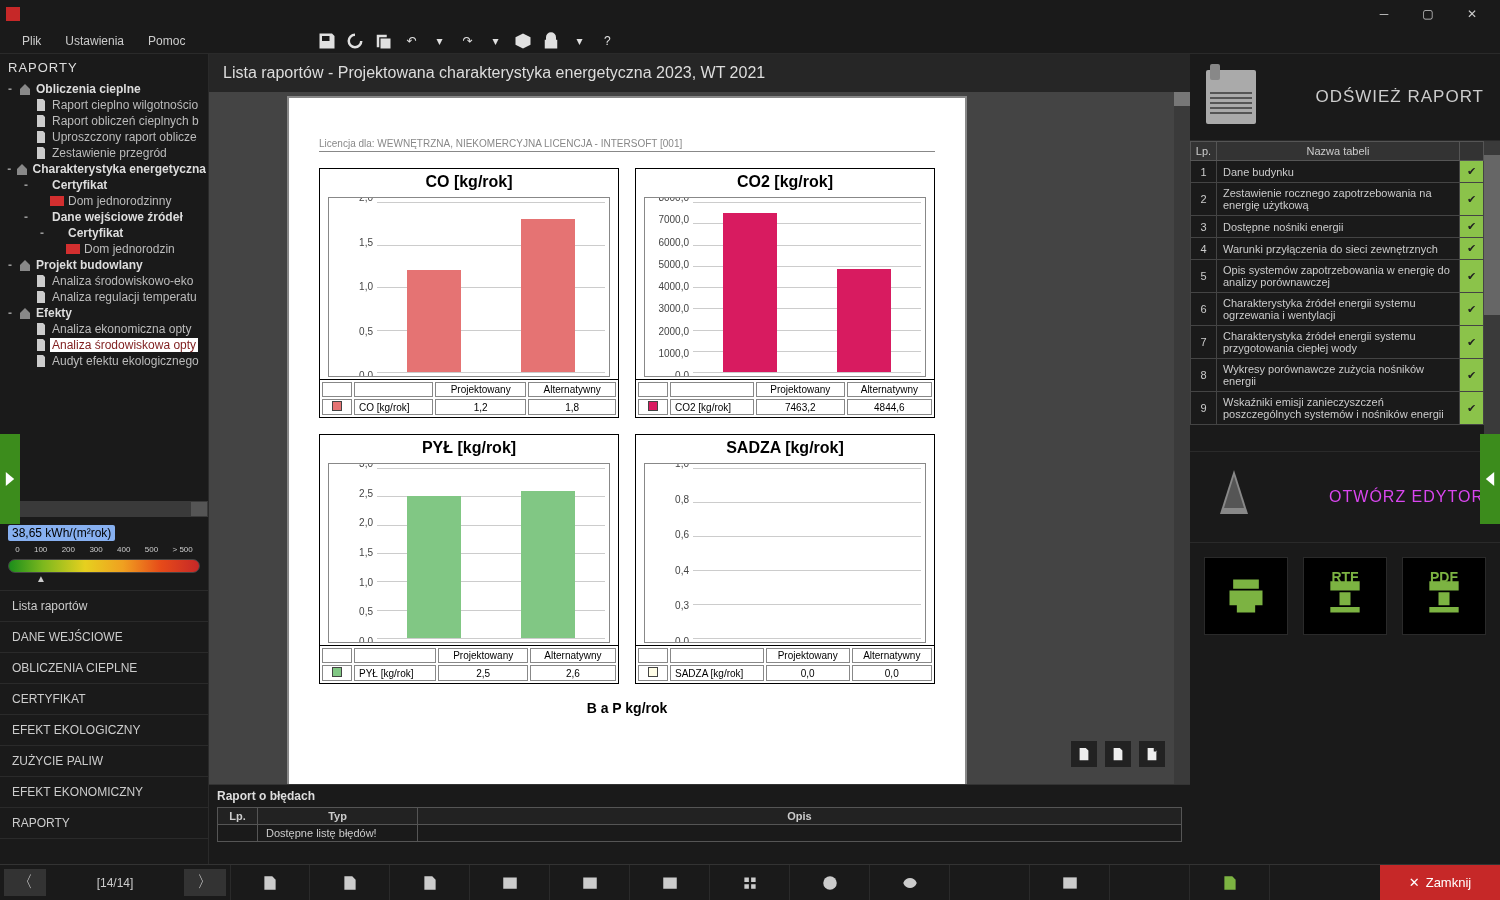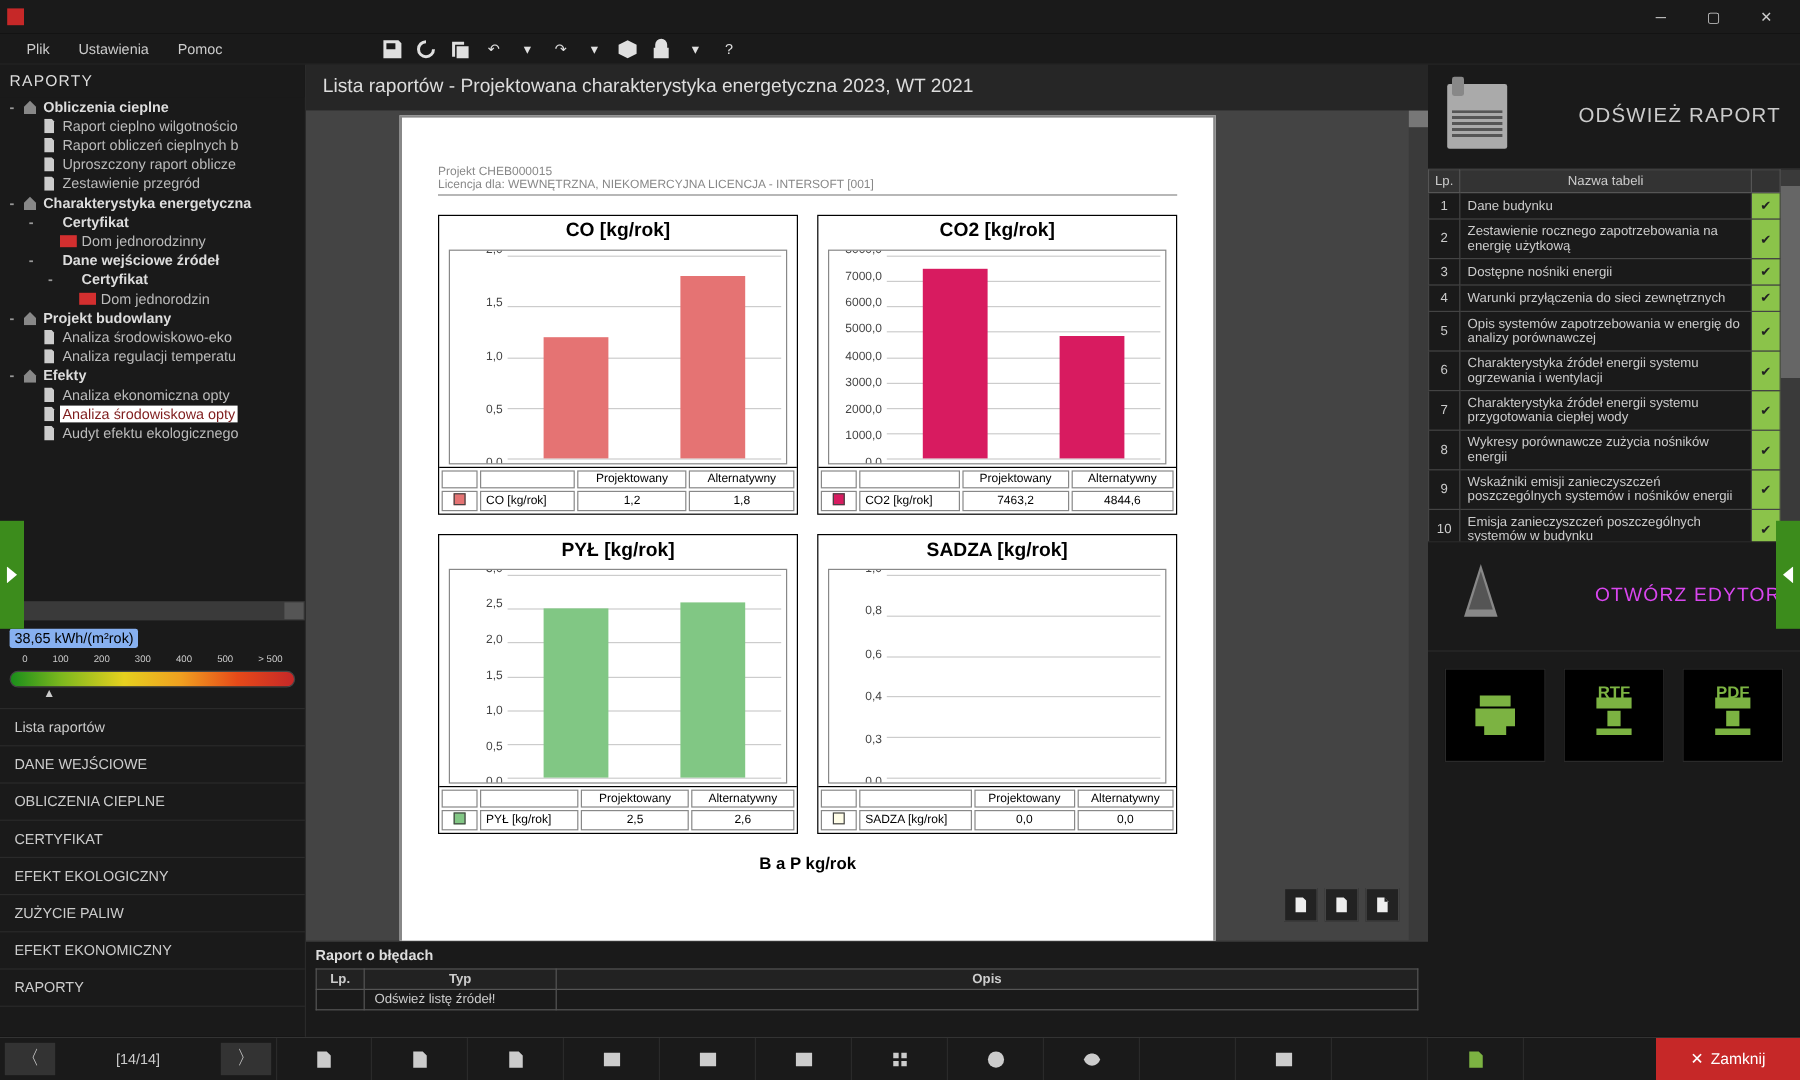--- a/index.html
+++ b/index.html
@@ -7,21 +7,21 @@
 .titlebar{height:28px;background:#1a1a1a;display:flex;align-items:center;padding:0 6px;font-size:12px;color:#ccc}
 .titlebar .icon{width:14px;height:14px;background:#c62828;margin-right:6px}
 .titlebar .spacer{flex:1}
 .winbtn{width:44px;height:28px;display:flex;align-items:center;justify-content:center;color:#ccc}
 .menubar{height:26px;background:#1a1a1a;display:flex;align-items:center;padding:0 10px;gap:0;font-size:12px;border-bottom:1px solid #2a2a2a}
 .menubar .m{padding:4px 12px;cursor:default}
 .menubar .tools{margin-left:120px;display:flex;gap:8px}
 .menubar .tb{width:20px;height:20px;display:flex;align-items:center;justify-content:center;color:#e0e0e0}
 .menubar .tb svg{fill:#e0e0e0}
 .main{display:flex;height:calc(100% - 28px - 26px - 36px);}
-.leftcol{width:255px;display:flex;flex-direction:column;background:#1a1a1a;border-right:1px solid #2a2a2a;position:relative}
+.leftcol{width:209px;display:flex;flex-direction:column;background:#1a1a1a;border-right:1px solid #2a2a2a;position:relative}
 .leftcol .htitle{padding:6px 8px;font-size:13px;color:#ddd;background:#1a1a1a;letter-spacing:1px}
 .tree{flex:0 0 420px;overflow:hidden;font-size:12px;color:#bbb}
 .tree .nd{display:flex;align-items:center;height:16px;padding:0 0 0 4px;white-space:nowrap}
 .tree .nd .exp{width:12px;color:#999;display:inline-block;text-align:center}
 .tree .nd .ic{width:14px;display:inline-flex;justify-content:center;align-items:center;margin:0 2px}
 .tree .nd .ic svg{width:12px;height:12px}
 .tree .nd .lbl{padding:0 2px}
 .tree .nd.sel .lbl{background:#fff;color:#7f1d1d}
 .tree .nd.bold{font-weight:bold;color:#ddd}
 .tree .ind{display:inline-block}
@@ -349,21 +349,20 @@
           <path d="M2 0l6 5-6 5z"></path>
         </svg>
       </div>
   </div>
 
   <div class="center">
     <div class="chead">Lista raportów - Projektowana charakterystyka energetyczna 2023, WT 2021</div>
     <div class="docview">
       <div class="page">
         <div class="phead">
-          <div>Projekt CHEB000015</div>
           <div>Licencja dla: WEWNĘTRZNA, NIEKOMERCYJNA LICENCJA - INTERSOFT [001]</div>
           <hr>
         </div>
         <div class="charts" id="charts">
             <div class="chart">
               <div class="ctitle">CO [kg/rok]</div>
               <div class="plot">
                 <div class="grid">
                   <div class="hl" style="top:100%"></div>
                   <div class="hl" style="top:75%"></div>
@@ -551,21 +550,21 @@
       <div class="eh">Raport o błędach</div>
       <table>
         <tbody>
             <tr>
               <th style="width:40px">Lp.</th>
               <th style="width:160px">Typ</th>
               <th>Opis</th>
             </tr>
         <tr>
               <td></td>
-              <td style="text-align:left">Odśwież listę źródeł!</td>
+              <td style="text-align:left">Dostępne listę błędów!</td>
               <td></td>
             </tr>
       </tbody>
         </table>
     </div>
   </div>
 
   <div class="rightcol">
     <div class="rpthead">
       <div class="ricon"></div>
@@ -619,25 +618,20 @@
             <tr>
               <td class="num">8</td>
               <td>Wykresy porównawcze zużycia nośników energii</td>
               <td class="chk">✔</td>
             </tr>
             <tr>
               <td class="num">9</td>
               <td>Wskaźniki emisji zanieczyszczeń poszczególnych systemów i nośników energii</td>
               <td class="chk">✔</td>
             </tr>
-            <tr>
-              <td class="num">10</td>
-              <td>Emisja zanieczyszczeń poszczególnych systemów w budynku</td>
-              <td class="chk">✔</td>
-            </tr>
           </tbody>
       </table>
       <div class="sbar">
           <div class="thumb"></div>
         </div>
     </div>
     <div class="editor">
       <div class="eicon"></div>
       <div class="etx">OTWÓRZ EDYTOR</div>
     </div>

